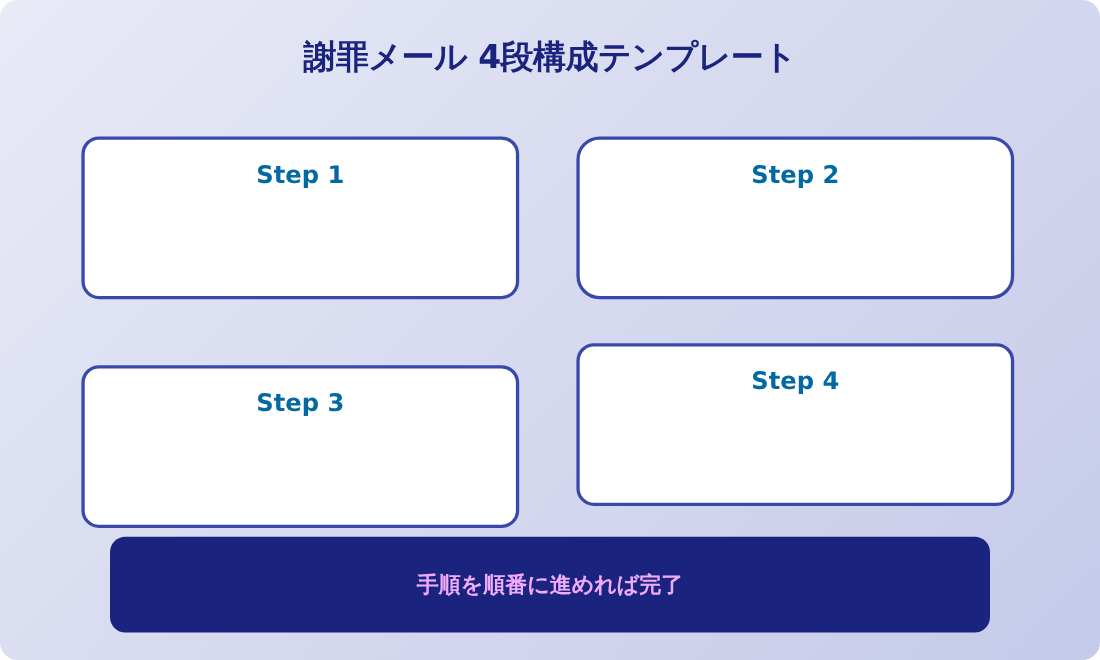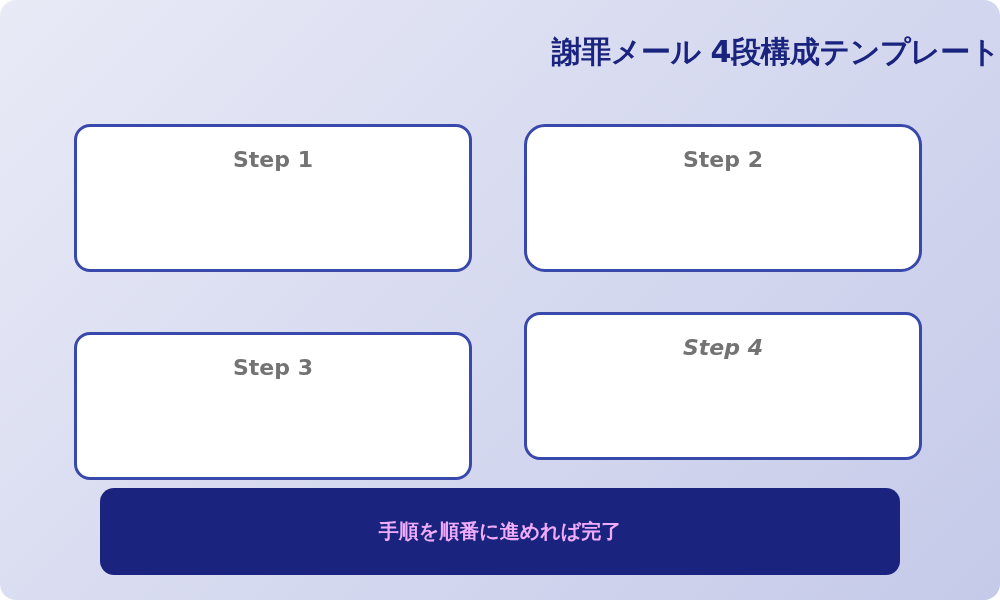--- a/index.html
+++ b/index.html
@@ -16,21 +16,21 @@
     width: 1000px;
     height: 600px;
     border-radius: 16px;
     background: linear-gradient(135deg, #e8eaf6 0%, #c5cae9 100%);
     font-family: "DejaVu Sans", "Liberation Sans", sans-serif;
   }
   .title {
     position: absolute;
     left: 0; top: 32px;
     width: 1000px;
-    text-align: right;
+    text-align: center;
     font-size: 30px;
     font-weight: bold;
     color: #1a237e;
     letter-spacing: -0.5px;
   }
   .step-box {
     position: absolute;
     width: 398px;
     height: 148px;
     box-sizing: border-box;
@@ -38,21 +38,21 @@
     border: 3px solid #3949ab;
     border-radius: 16px;
   }
   .step-label {
     position: absolute;
     left: 0; top: 20px;
     width: 100%;
     text-align: center;
     font-size: 22px;
     font-weight: bold;
-    color: #737373;
+    color: #0369a1;
   }
   .footer-bar {
     position: absolute;
     left: 100px;
     top: 488px;
     width: 800px;
     height: 87px;
     border-radius: 14px;
     background: #1a237e;
     display: flex;
@@ -76,20 +76,20 @@
   </div>
 
   <div class="step-box" style="left:524px; top:124px;border-radius:21px;">
     <div class="step-label">Step 2</div>
   </div>
 
   <div class="step-box" style="left:74px; top:312px;margin-top:20px;">
     <div class="step-label">Step 3</div>
   </div>
 
-  <div class="step-box" style="left:524px; top:312px;font-style:italic;">
+  <div class="step-box" style="left:524px; top:312px;">
     <div class="step-label">Step 4</div>
   </div>
 
   <div class="footer-bar">
     <span class="footer-text">手順を順番に進めれば完了</span>
   </div>
 </div>
 
 </body></html>

